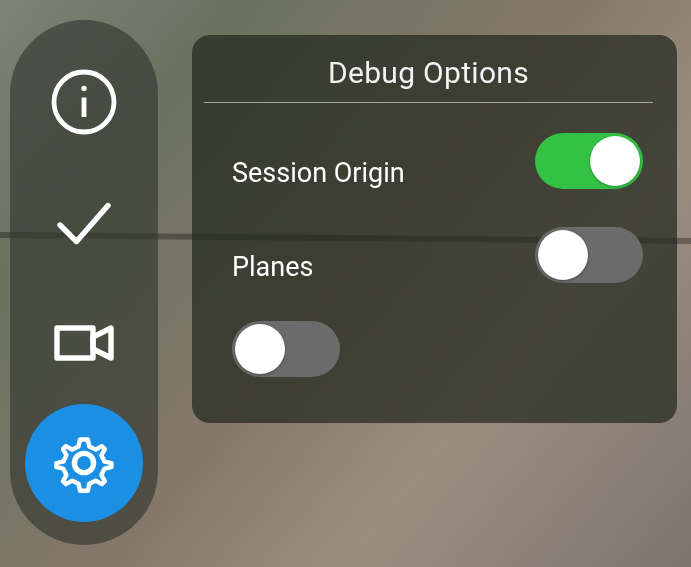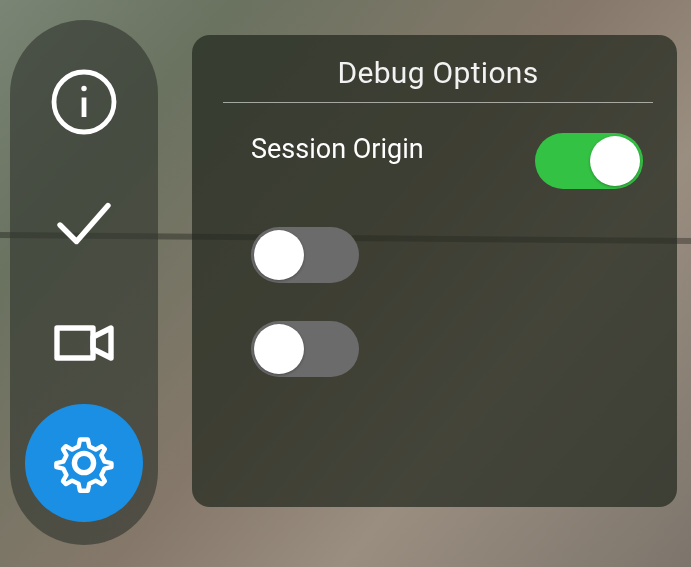--- a/index.html
+++ b/index.html
@@ -56,40 +56,40 @@
     }
     .sidebar-btn svg {
       width: 72px;
       height: 72px;
     }
     .panel {
       position: absolute;
       left: 192px;
       top: 35px;
       width: 485px;
-      height: 472px;
+      height: 388px;
       background: rgba(35, 40, 30, 0.72);
       border-radius: 18px;
-      padding: 20px 24px 24px 31px;
+      padding: 20px 24px 24px 12px;
       color: #fff;
       z-index: 2;
     }
     .panel-title {
       text-align: center;
       font-size: 30px;
       font-weight: 400;
       color: #f2f2f2;
       padding-bottom: 12px;
       border-bottom: 1px solid rgba(255,255,255,0.55);
       margin-bottom: 30px;
       letter-spacing: 0.3px;
     }
     .row {
       display: flex;
-      align-items: flex-start;
+      align-items: flex-end;
       justify-content: space-between;
       margin-bottom: 38px;
       padding-left: 28px;
       padding-right: 10px;
     }
     .row-label {
       font-size: 27px;
       font-weight: 400;
       color: #fff;
     }
@@ -156,20 +156,21 @@
   <div class="panel-title">Debug Options</div>
 
   <div class="row">
     <div class="row-label">Session Origin</div>
     <div class="toggle on">
       <div class="knob"></div>
     </div>
   </div>
 
   <div class="row">
+    <div class="row-label">Planes</div>
     <div class="toggle off">
       <div class="knob"></div>
     </div>
   </div>
 
   <div class="row">
     <div class="toggle off">
       <div class="knob"></div>
     </div>
   </div>

